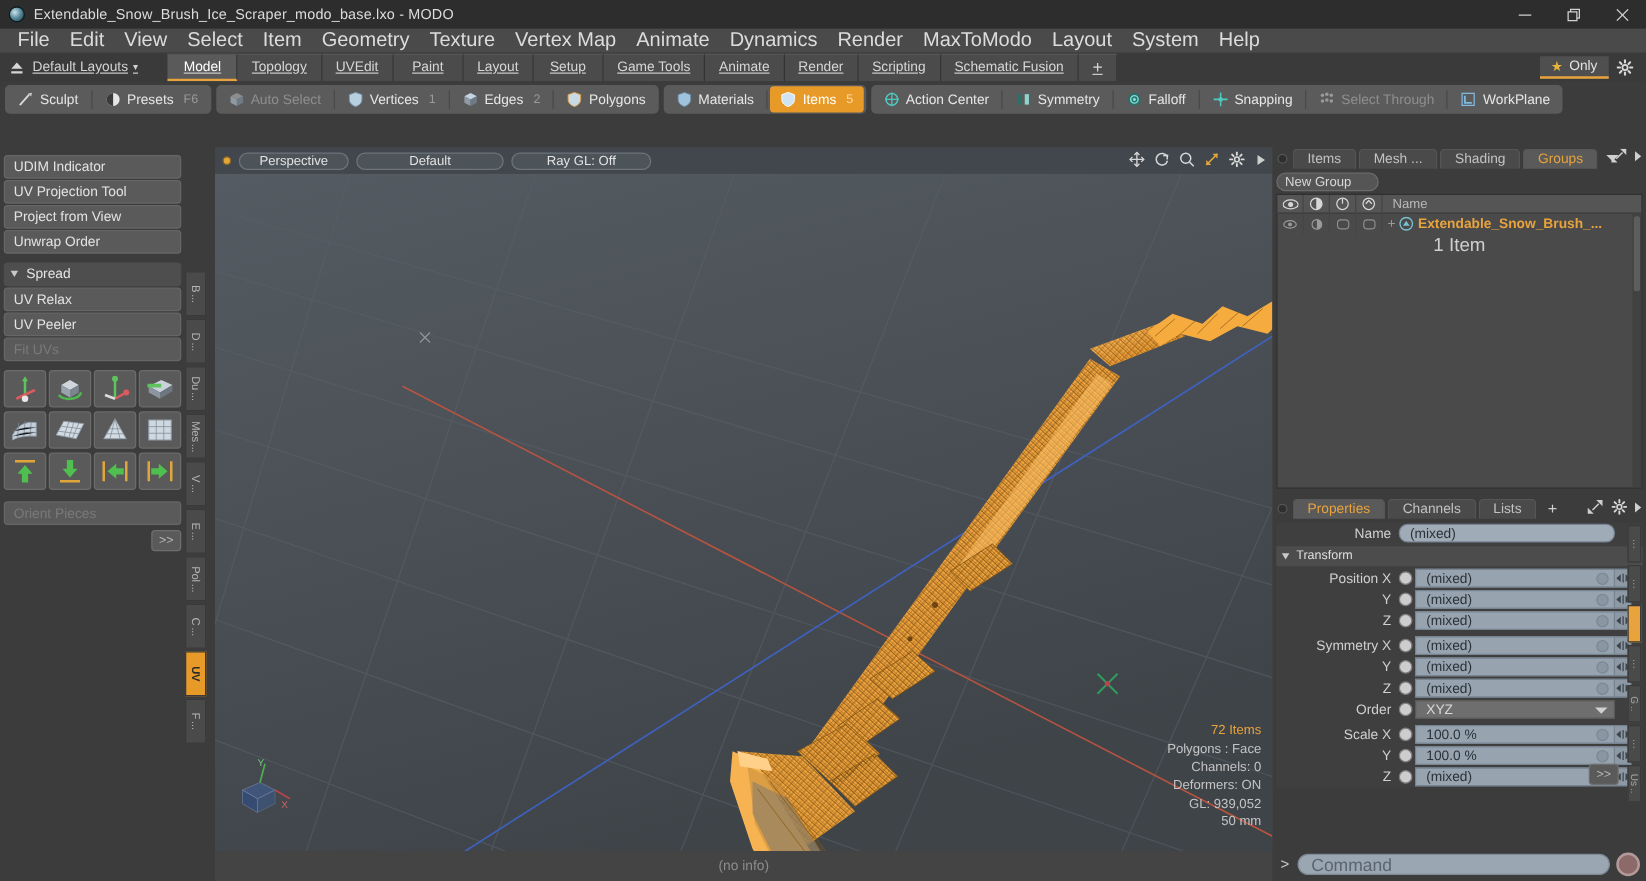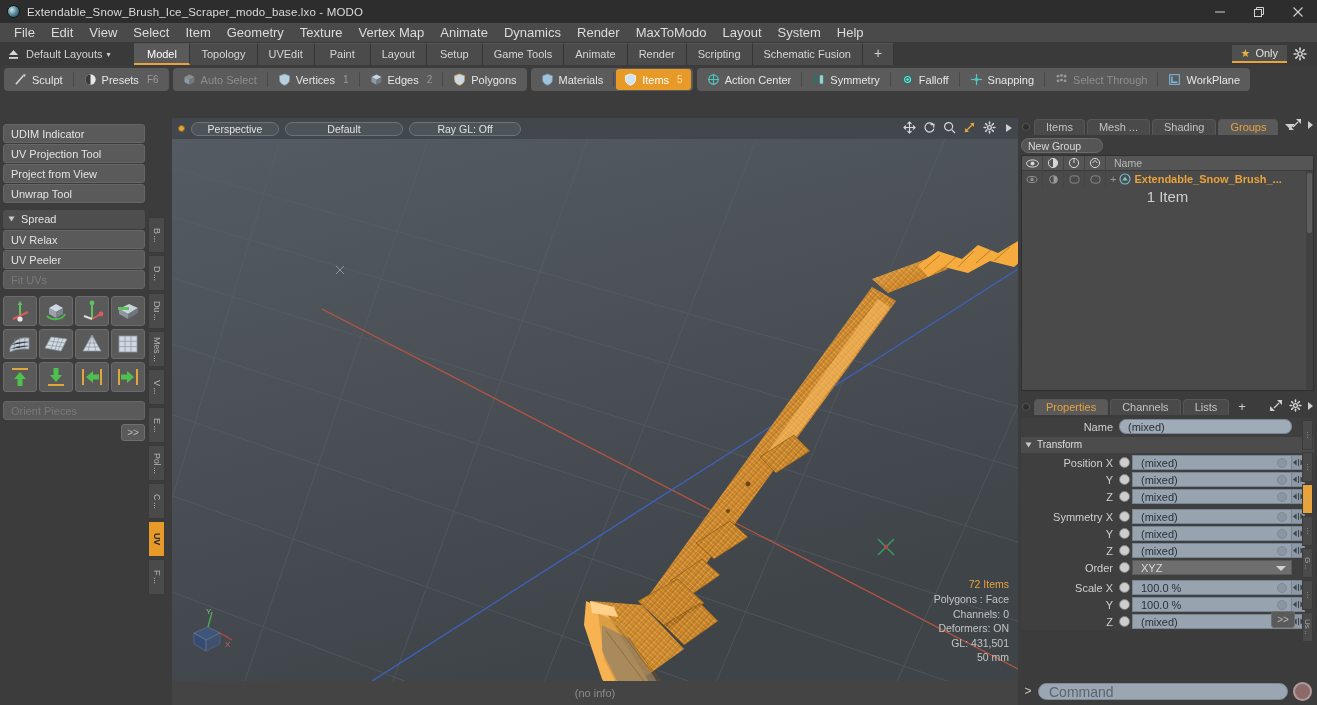--- a/index.html
+++ b/index.html
@@ -27,26 +27,26 @@
   .win-btn{ width:39px;height:23px;display:flex;align-items:center;justify-content:center;
             color:#cfcfcf; font-size:12px;}
   .win-btn svg{ display:block; }
 
   
   .menubar{
     position:absolute; left:0; top:23px; width:1317px; height:20px;
     background:#4a4a4a; display:flex; align-items:center; padding-left:6px;
     border-bottom:1px solid #3a3a3a;
   }
-  .menu-item{ padding:0 8px; height:20px; line-height:20px; font-size:13px; color:#dcdcdc;text-align:center; }
+  .menu-item{ padding:0 8px; height:20px; line-height:20px; font-size:16px; color:#dcdcdc;text-align:center; }
 
   
   .layoutbar{
     position:absolute; left:0; top:43px; width:1317px; height:22px;
-    background:#3a3a3a; display:flex; align-items:center;
+    background:#3a3a3a; display:flex; align-items:center;text-decoration:underline;
   }
   .lb-icon{ width:26px; height:22px; display:flex; align-items:center; justify-content:center; }
   .lb-label{ font-size:11px; color:#d2d2d2; padding-right:10px; }
   .lb-caret{ font-size:8px; color:#d2d2d2; margin-left:4px; position:relative; top:-1px;}
   .tabstrip{ display:flex; align-items:stretch; height:22px; margin-left:14px;}
   .ltab{
     min-width:56px; padding:0 11px; height:22px; line-height:21px;
     background:#4b4b4b; color:#d6d6d6; font-size:11px; text-align:center;
     border-right:1px solid #343434; border-top:1px solid #555;
   }
@@ -473,21 +473,21 @@
         </div>
       </div>
   </div>
 
   <div class="leftpanel">
     <div class="lp-inner">
       <div id="lp-b1">
           <div class="lp-btn">UDIM Indicator</div>
           <div class="lp-btn">UV Projection Tool</div>
           <div class="lp-btn">Project from View</div>
-          <div class="lp-btn">Unwrap Tool</div>
+          <div class="lp-btn">Unwrap Order</div>
         </div>
       <div class="lp-gap"></div>
       <div class="lp-group">
         <span class="tri"></span>
         <span>Spread</span>
       </div>
       <div id="lp-b2">
           <div class="lp-btn">UV Relax</div>
           <div class="lp-btn">UV Peeler</div>
           <div class="lp-btn disabled">Fit UVs</div>
@@ -763,21 +763,21 @@
           <text x="39" y="40" fill="#cf5f66" font-size="8" font-family="Liberation Sans, sans-serif">X</text>
         </svg>
       </div>
 
       
       <div class="vp-stats">
         <div class="hi">72 Items</div>
         <div>Polygons : Face</div>
         <div>Channels: 0</div>
         <div>Deformers: ON</div>
-        <div>GL: 431,501</div>
+        <div>GL: 939,052</div>
         <div>50 mm</div>
       </div>
     </div>
 
     <div class="vp-header">
       <div class="vp-dot"></div>
       <div class="vp-pill" style="width:88px">Perspective</div>
       <div class="vp-pill" style="width:118px">Default</div>
       <div class="vp-pill" style="width:112px">Ray GL: Off</div>
       <div class="vp-icons">

